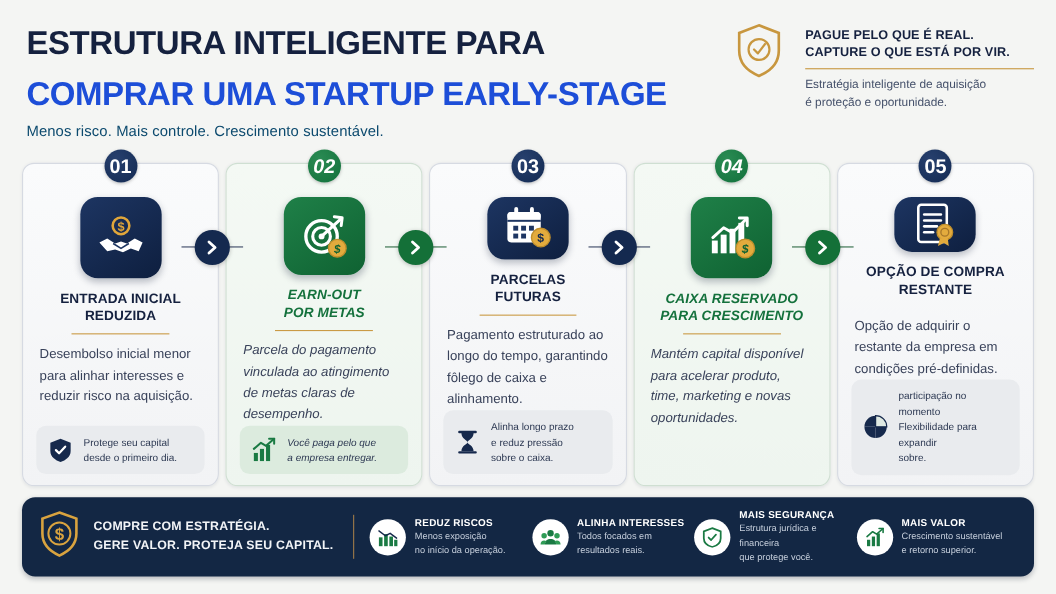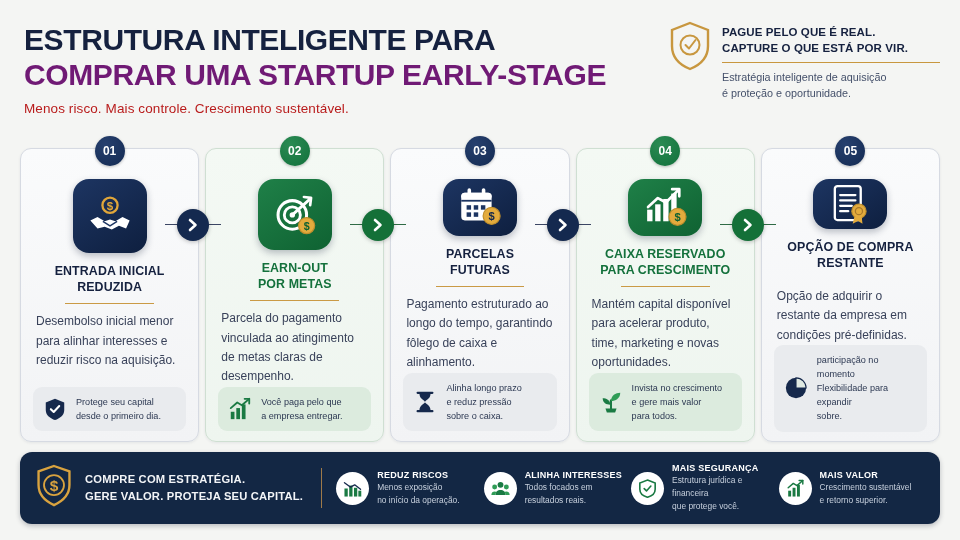--- a/index.html
+++ b/index.html
@@ -10,46 +10,46 @@
     color:#16213f;
     overflow:hidden;
     position:relative;
   }
 
   
   #header { position:absolute; left:0; top:0; width:822px; height:132px; }
   #title-block { position:absolute; left:24px; top:22px; width:640px; }
   .t-line { font-size:30px; font-weight:bold; letter-spacing:-0.4px; line-height:1.18; }
   .t-line1 { color:#15213f; }
-  .t-line2 { color:#701a75; }
-  #subtitle { margin-top:8px; font-size:13.5px; color:#b91c1c; letter-spacing:0.1px; }
-
-  #badge-block { position:absolute; left:668px; top:20px; width:272px; display:flex; gap:10px; }
+  .t-line2 { color:#1d4ed8;margin-top:11px; }
+  #subtitle { margin-top:8px; font-size:13.5px; color:#0c4a6e; letter-spacing:0.1px; }
+
+  #badge-block { position:absolute; left:668px; top:20px; width:272px; display:flex; gap:20px; }
   #badge-shield { flex:0 0 auto; width:44px; height:52px; }
   #badge-text { flex:1 1 auto; padding-top:4px; }
   .bd-line { font-size:11.5px; font-weight:bold; color:#15213f; line-height:1.42; letter-spacing:0.1px; }
   #badge-rule { height:1.5px; background:#c8973f; margin:5px 0 6px 0; width:100%; }
   .bd-sub { font-size:10.8px; color:#44506a; line-height:1.5; }
 
   
   #cards { position:absolute; left:20px; top:148px; width:920px; height:294px; display:flex; gap:6px; }
   .card {
     position:relative; flex:1 1 0; border-radius:11px;
     border:1px solid #d9dde4; padding:30px 12px 10px 12px;
     display:flex; flex-direction:column; align-items:center;
     box-shadow:0 1px 3px rgba(20,30,60,.07);
   }
   .card.navy { background:linear-gradient(#fafbfc,#f2f3f5); border-color:#d6dae2; }
-  .card.green { background:linear-gradient(#f4f9f4,#eef5ef); border-color:#cfdfd2; }
+  .card.green { background:linear-gradient(#f4f9f4,#eef5ef); border-color:#cfdfd2;font-style:italic; }
 
   .num-badge {
     position:absolute; top:-13px; left:50%; transform:translateX(-50%);
     width:30px; height:30px; border-radius:50%;
     display:flex; align-items:center; justify-content:center;
-    font-size:12px; font-weight:bold; color:#fff; z-index:4;
+    font-size:18px; font-weight:bold; color:#fff; z-index:4;
     box-shadow:0 1px 3px rgba(0,0,0,.25);
   }
   .num-badge.navy  { background:radial-gradient(circle at 35% 28%, #27406e, #132a52); }
   .num-badge.green { background:radial-gradient(circle at 35% 28%, #2a8b53, #12703b); }
 
   .icon-tile { width:74px; height:74px; border-radius:16px; display:flex;
     align-items:center; justify-content:center; margin-bottom:10px;
     box-shadow:0 3px 7px rgba(18,28,55,.28); }
   .icon-tile.navy  { background:linear-gradient(145deg,#1d3562,#0e1f3f); }
   .icon-tile.green { background:linear-gradient(145deg,#1f8048,#0f6232); }
@@ -243,35 +243,20 @@
         <circle cx="42" cy="39" r="9.5" fill="#e3ab3d" stroke="#c08f2c" stroke-width="1.4"></circle>
         <text x="42" y="44" font-size="12.5" font-weight="bold" fill="#0f6232" text-anchor="middle" font-family="Liberation Sans, sans-serif">$</text>
       </svg>
     </div>
     <div class="card-title green">
       <span>CAIXA RESERVADO</span><br>
       <span>PARA CRESCIMENTO</span>
     </div>
     <div class="title-rule"></div>
     <div class="card-desc">Mantém capital disponível para acelerar produto, time, marketing e novas oportunidades.</div>
-    <div class="chip green">
-      <div class="chip-ic">
-        <svg viewBox="0 0 26 26" width="24" height="24">
-          <path d="M13 22 V11" stroke="#1a7a43" stroke-width="2.2" stroke-linecap="round"></path>
-          <path d="M13 12 C13 6 18 3 23 3 C23 9 18 12 13 12 Z" fill="#2f9c56"></path>
-          <path d="M12 15 C12 11 8 9 4 9 C4 14 8 16 12 16 Z" fill="#1a7a43"></path>
-          <path d="M7 20 H19 L17.5 24.5 H8.5 Z" fill="#1a7a43"></path>
-        </svg>
-      </div>
-      <div class="chip-tx">
-        <div>Invista no crescimento</div>
-        <div>e gere mais valor</div>
-        <div>para todos.</div>
-      </div>
-    </div>
   </div>
 
   <div class="card navy">
     <div class="num-badge navy">05</div>
     <div class="icon-tile navy">
       <svg viewBox="0 0 56 56" width="50" height="50">
         <rect x="11" y="8" width="29" height="38" rx="3" fill="none" stroke="#fff" stroke-width="2.6"></rect>
         <g stroke="#fff" stroke-width="2.6" stroke-linecap="round">
           <path d="M17 18 H34"></path>
             <path d="M17 24 H34"></path>

